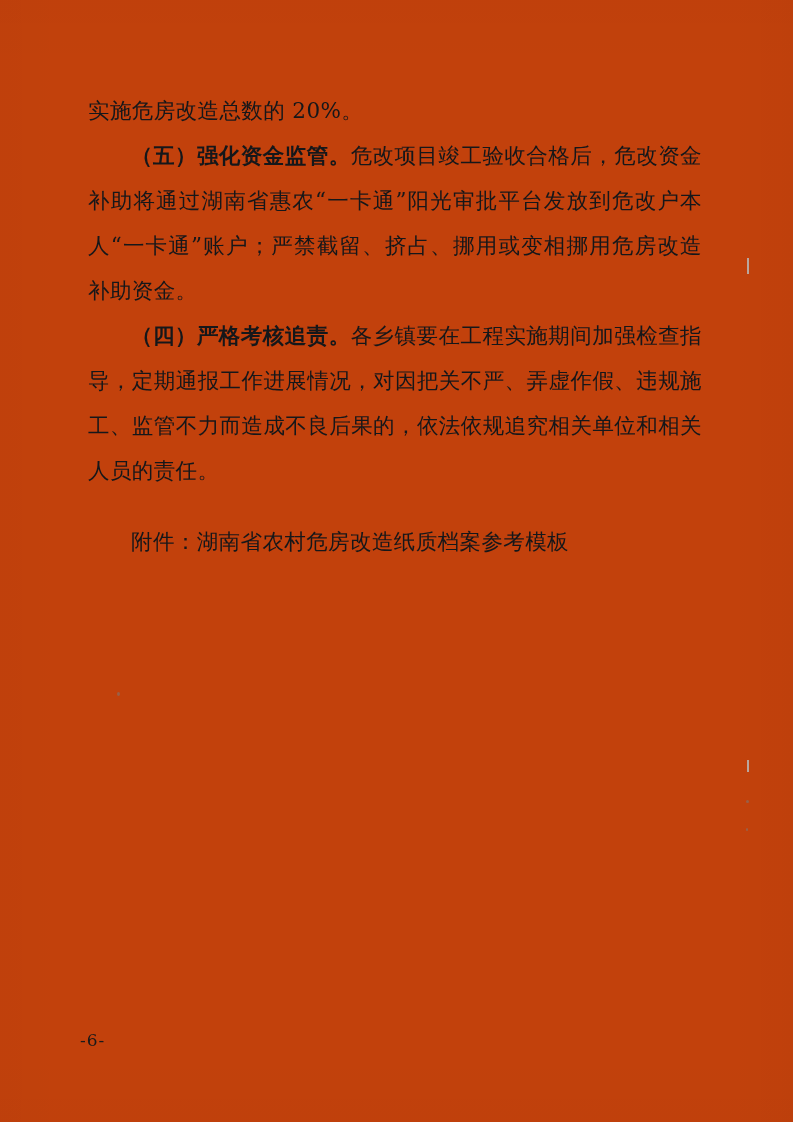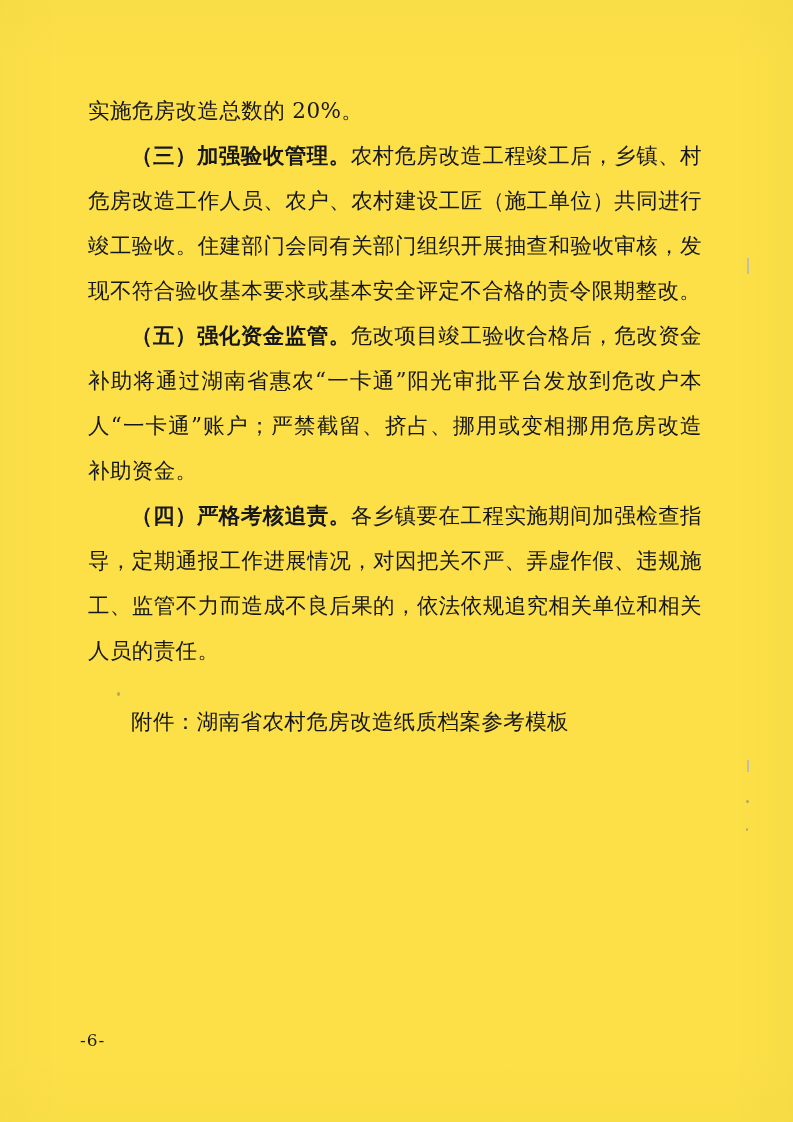--- a/index.html
+++ b/index.html
@@ -11,21 +11,21 @@
     width: 793px;
     height: 1122px;
     position: relative;
     overflow: hidden;
     font-family: "DejaVu Serif", "Liberation Serif", serif;
     color: #1a1a1a;
   }
   .page {
     position: absolute;
     inset: 0;
-    background: #fde047;
+    background: #c2410c;
   }
   
   .paper-tint {
     position: absolute;
     inset: 0;
     background:
       linear-gradient(to right, rgba(0,0,0,0.012), rgba(0,0,0,0) 8%, rgba(0,0,0,0) 92%, rgba(0,0,0,0.015)),
       linear-gradient(to bottom, rgba(0,0,0,0.01), rgba(0,0,0,0) 6%, rgba(0,0,0,0) 94%, rgba(0,0,0,0.012));
     pointer-events: none;
   }
@@ -78,23 +78,20 @@
 </head>
 <body>
 
 <div class="page">
   <div class="paper-tint"></div>
 
   <div class="content">
 
     <p class="para">实施危房改造总数的 20%。</p>
 
-    <p class="para indent">
-      <span class="bold-run">（三）加强验收管理。</span><span>农村危房改造工程竣工后，乡镇、村危房改造工作人员、农户、农村建设工匠（施工单位）共同进行竣工验收。住建部门会同有关部门组织开展抽查和验收审核，发现不符合验收基本要求或基本安全评定不合格的责令限期整改。</span>
-    </p>
 
     <p class="para indent">
       <span class="bold-run">（五）强化资金监管。</span><span>危改项目竣工验收合格后，危改资金补助将通过湖南省惠农“一卡通”阳光审批平台发放到危改户本人“一卡通”账户；严禁截留、挤占、挪用或变相挪用危房改造补助资金。</span>
     </p>
 
     <p class="para indent">
       <span class="bold-run">（四）严格考核追责。</span><span>各乡镇要在工程实施期间加强检查指导，定期通报工作进展情况，对因把关不严、弄虚作假、违规施工、监管不力而造成不良后果的，依法依规追究相关单位和相关人员的责任。</span>
     </p>
 
     <p class="para attach">

